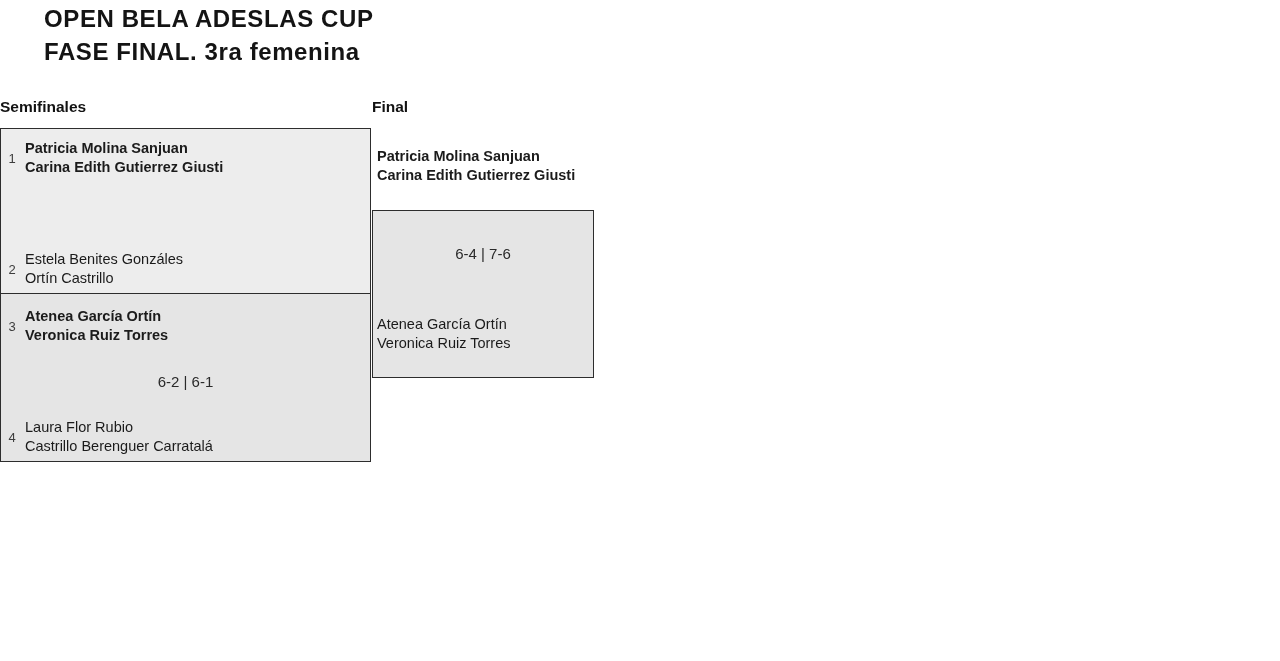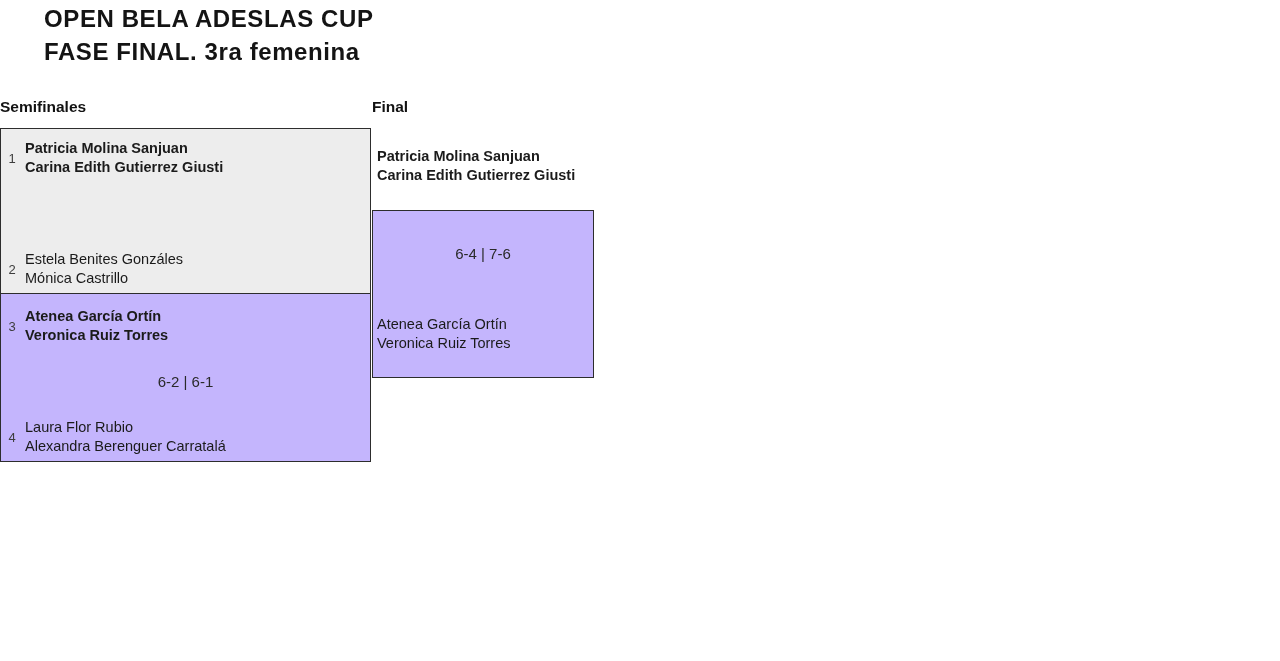--- a/index.html
+++ b/index.html
@@ -24,21 +24,21 @@
     position:absolute;top:97px;height:20px;
     font-size:15.5px;font-weight:700;color:#121212;
     text-align:left;line-height:20px;
   }
   .round-sf{left:0;width:370px;}
   .round-final{left:372px;width:222px;}
 
   
   .match{
     position:absolute;box-sizing:border-box;
-    border:1px solid #2d2d2d;background:#c4b5fd;
+    border:1px solid #2d2d2d;background:#e5e5e5;
   }
   .match-sf{
     left:0;width:371px;
     display:flex;flex-direction:column;justify-content:space-between;
     padding:10px 0 5px 0;
   }
   .match-sf1{top:128px;height:166px;background:#ededed;}
   .match-sf2{top:293px;height:169px;padding-top:13px;}
   .match-final{left:372px;top:210px;width:222px;height:168px;}
 
@@ -90,39 +90,39 @@
       <span class="seed">1</span>
       <div class="names">
         <div>Patricia Molina Sanjuan</div>
         <div>Carina Edith Gutierrez Giusti</div>
       </div>
     </div>
     <div class="team">
       <span class="seed">2</span>
       <div class="names">
         <div>Estela Benites Gonzáles</div>
-        <div>Mónica Castrillo</div>
+        <div>Ortín Castrillo</div>
       </div>
     </div>
   </div>
 
   <div class="match match-sf match-sf2">
     <div class="team winner">
       <span class="seed">3</span>
       <div class="names">
         <div>Atenea García Ortín</div>
         <div>Veronica Ruiz Torres</div>
       </div>
     </div>
     <div class="score">6-2 | 6-1</div>
     <div class="team">
       <span class="seed">4</span>
       <div class="names">
         <div>Laura Flor Rubio</div>
-        <div>Alexandra Berenguer Carratalá</div>
+        <div>Castrillo Berenguer Carratalá</div>
       </div>
     </div>
   </div>
 
   <div class="final-winner">
     <div>Patricia Molina Sanjuan</div>
     <div>Carina Edith Gutierrez Giusti</div>
   </div>
 
   <div class="match match-final">

